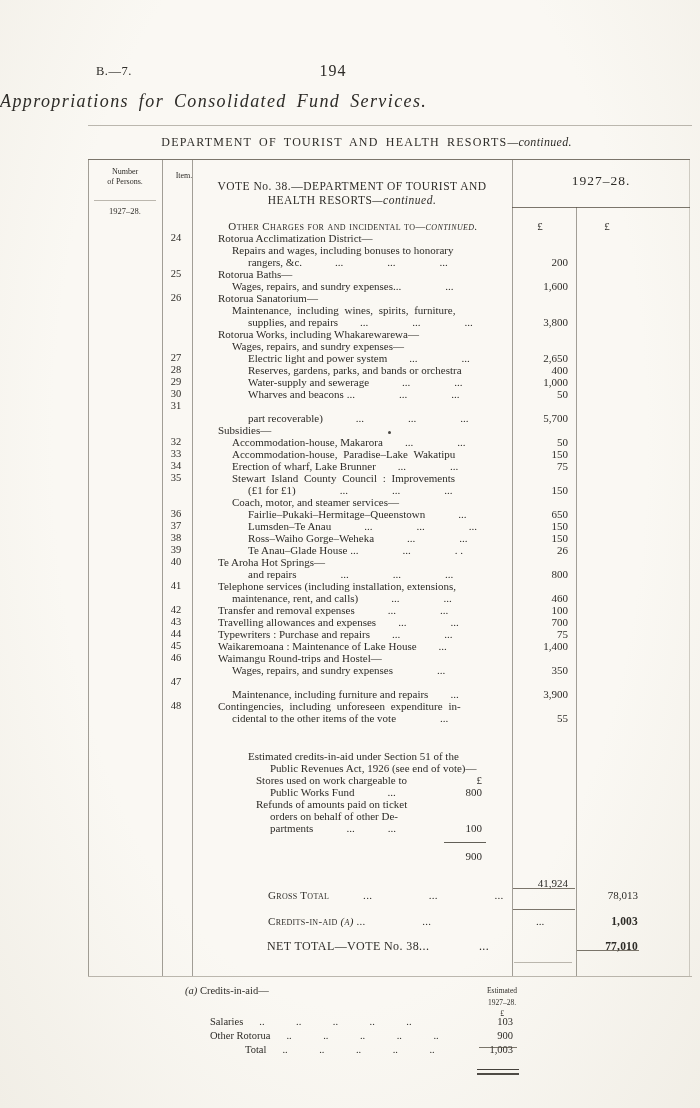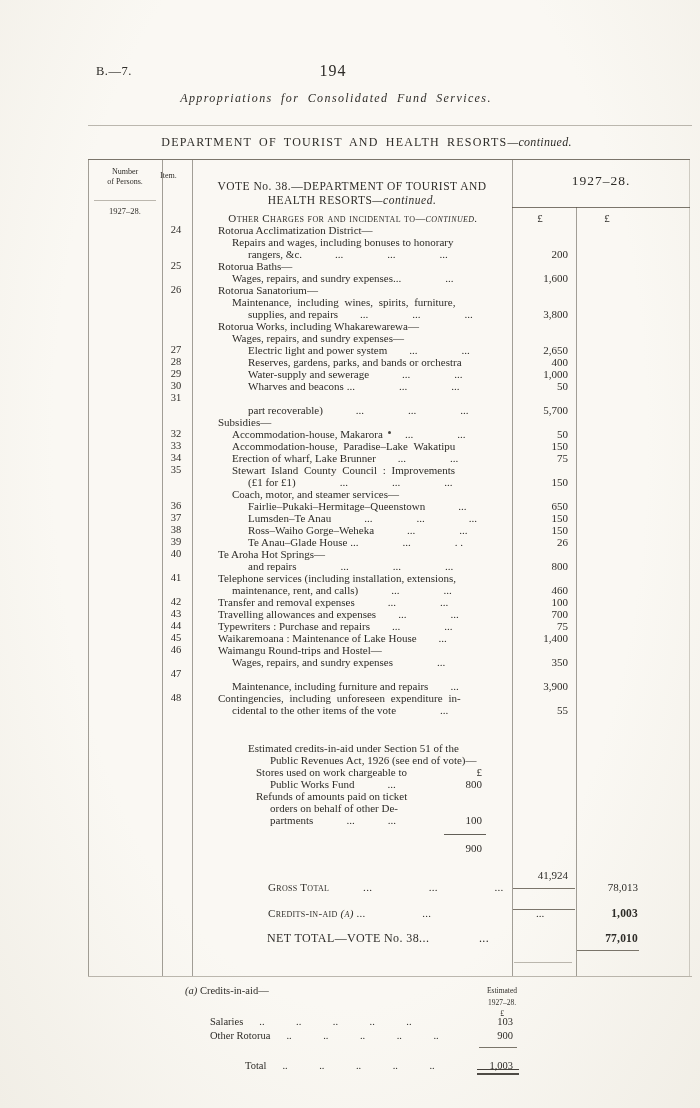--- a/index.html
+++ b/index.html
@@ -9,35 +9,35 @@
         font-family:"Liberation Serif","DejaVu Serif",serif;color:#2e2c28;}
   .abs{position:absolute;}
   .it{font-style:italic;}
   .hrule{position:absolute;height:0;border-top:1px solid rgba(80,74,62,.75);}
   .hrule.faint{border-top-color:rgba(110,104,90,.45);}
   .vrule{position:absolute;width:0;border-left:1px solid rgba(90,84,72,.55);}
   .vrule.faint{border-left-color:rgba(120,114,100,.32);}
 
   .doc-ref{left:96px;top:64px;font-size:12.5px;letter-spacing:.5px;}
   .page-num{left:300px;top:62px;width:66px;text-align:center;font-size:16px;letter-spacing:1px;}
-  .running-title{left:0;top:91px;width:672px;text-align:center;font-style:italic;
-                 font-size:12px;letter-spacing:1.4px;word-spacing:4px;}
+  .running-title{left:0;top:91px;width:672px;font-style:italic;
+                 font-size:18px;letter-spacing:1.4px;word-spacing:4px;}
   .dept-title{left:88px;top:135px;width:557px;text-align:center;font-size:12px;
               letter-spacing:1.2px;word-spacing:3px;}
 
   .tbl{position:absolute;left:88px;top:160px;width:602px;height:816px;font-size:11px;}
   .th-persons{position:absolute;left:0;top:7px;width:74px;text-align:center;font-size:8px;line-height:9.5px;}
   .th-persons-year{position:absolute;left:0;top:46px;width:74px;text-align:center;font-size:8.5px;}
-  .th-item{position:absolute;left:72px;top:11px;width:32px;text-align:left;font-size:8px;}
+  .th-item{position:absolute;left:80px;top:11px;width:32px;text-align:center;font-size:8px;}
   .th-vote{position:absolute;left:104px;top:20px;width:320px;text-align:center;
            font-size:11.5px;line-height:13.5px;letter-spacing:.5px;}
   .th-year{position:absolute;left:424px;top:13px;width:178px;text-align:center;
            font-size:13.5px;letter-spacing:1px;}
 
-  .rows{position:absolute;left:0;top:52px;width:602px;}
+  .rows{position:absolute;left:0;top:60px;width:602px;}
   .trow{position:relative;height:12px;line-height:12px;white-space:nowrap;}
   .trow .item{position:absolute;left:74px;width:28px;text-align:center;font-size:10.5px;}
   .trow .desc{position:absolute;left:104px;width:322px;overflow:hidden;box-sizing:border-box;}
   .trow .inner{position:absolute;left:320px;width:74px;text-align:right;}
   .trow .a1{position:absolute;left:424px;width:56px;text-align:right;}
   .trow .a2{position:absolute;left:488px;width:62px;text-align:right;}
   .i1 .desc{padding-left:26px;}
   .i2 .desc{padding-left:40px;}
   .i3 .desc{padding-left:56px;}
   .c1 .desc{padding-left:56px;}
@@ -53,21 +53,21 @@
   .b .a2{font-weight:700;font-size:11.5px;letter-spacing:.2px;}
   .rule-inner{height:16px;}
   .rule-inner .irule{position:absolute;left:356px;top:8px;width:42px;border-top:1px solid rgba(60,56,48,.8);}
 
   .footnote{position:absolute;left:180px;top:985px;width:345px;font-size:10.5px;}
   .fn-head{position:absolute;left:5px;top:0;}
   .fn-est{position:absolute;left:293px;top:0;width:58px;text-align:center;font-size:7.5px;line-height:11.5px;}
   .fn-rows{position:absolute;left:0;top:30px;width:345px;}
   .fn-row{position:relative;height:14px;line-height:14px;white-space:nowrap;}
   .fn-row .fn-label{padding-left:30px;}
-  .fn-row.fn-total{margin-top:16px;}
+  .fn-row.fn-total{margin-top:0;}
   .fn-row.fn-total .fn-label{padding-left:65px;}
   .fn-row .fn-leaders{margin-left:16px;}
   .fn-row .fn-value{position:absolute;right:12px;top:0;}
   .fn-dbl{position:absolute;left:477px;top:1069px;width:42px;height:3px;
           border-top:1px solid rgba(50,46,40,.9);border-bottom:2px solid rgba(50,46,40,.85);}
   .ink-dot{position:absolute;left:388px;top:431px;width:3px;height:3px;border-radius:50%;
            background:rgba(40,38,34,.85);}
 </style>
 </head>
 <body>

